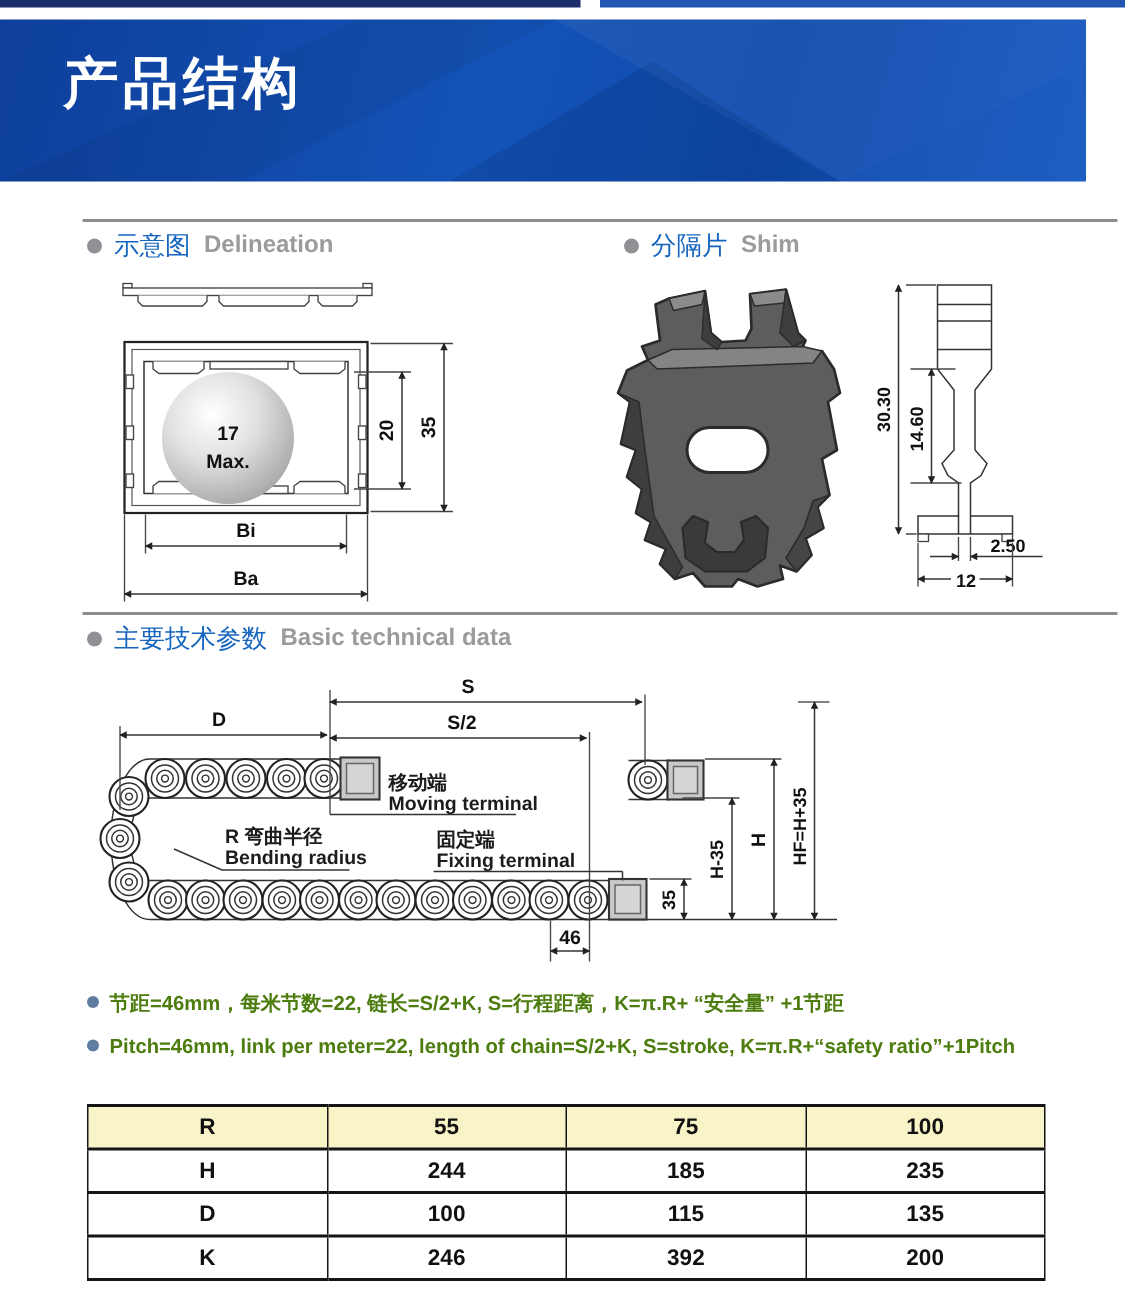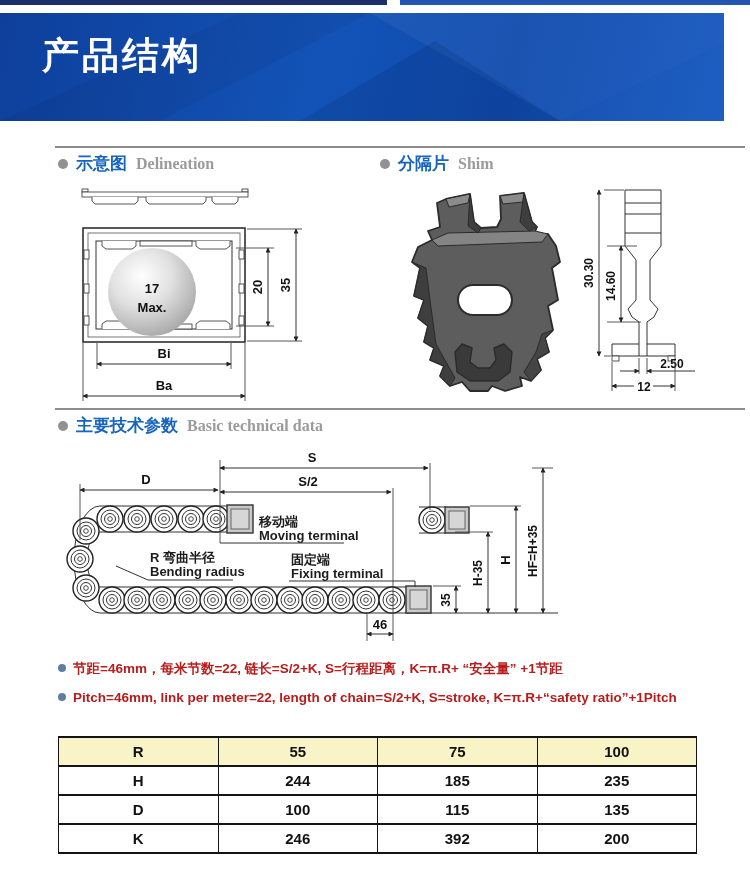--- a/index.html
+++ b/index.html
@@ -13,39 +13,39 @@
   .hero svg{position:absolute;top:0;left:0;}
   .hero-title{position:absolute;left:42px;top:18px;color:#ffffff;font-size:37px;font-weight:bold;
         letter-spacing:3px;}
   .hero-sub{position:absolute;left:44px;top:70px;color:#ffffff;font-size:19px;font-weight:bold;
         letter-spacing:4px;}
   
   .rule{position:absolute;left:55px;width:690px;height:2px;background:#8d8d8d;}
   .sechead{position:absolute;height:22px;}
   .bullet{display:inline-block;width:10px;height:10px;border-radius:50%;background:#8f9194;
           vertical-align:middle;margin-right:8px;}
-  .zh{display:inline-block;vertical-align:middle;color:#1565bf;font-size:17px;font-weight:bold;text-align:center;}
+  .zh{display:inline-block;vertical-align:middle;color:#1565bf;font-size:17px;font-weight:normal;text-align:center;}
   .en{display:inline-block;vertical-align:middle;color:#9b9b9b;font-size:16px;font-weight:bold;
-      margin-left:9px;font-family:Liberation Serif, serif;}
+      margin-left:9px;}
   
   .out{fill:#ffffff;stroke:#222222;stroke-width:1.5;}
   .thin{fill:none;stroke:#333333;stroke-width:1;}
   .det{fill:#ffffff;stroke:#444444;stroke-width:0.9;}
   .dim{fill:none;stroke:#333333;stroke-width:1;}
   .ext{fill:none;stroke:#444444;stroke-width:0.9;}
   .dtx{fill:#111111;font-size:13px;font-weight:bold;font-family:"Liberation Sans",sans-serif;}
   .dtx-s{fill:#111111;font-size:12px;font-weight:bold;font-family:"Liberation Sans",sans-serif;}
   .lbl{fill:#1c1c1c;font-size:13px;font-weight:bold;font-family:"Liberation Sans",sans-serif;}
   .lnk1{fill:#ffffff;stroke:#222222;stroke-width:1.4;}
   .lnk2{fill:none;stroke:#333333;stroke-width:1;}
   .lnk3{fill:#ffffff;stroke:#333333;stroke-width:0.9;}
   .blk{fill:#c9c9c9;stroke:#333333;stroke-width:1.4;}
   .blki{fill:#d6d6d6;stroke:#666666;stroke-width:1;}
   
-  .note{position:absolute;left:58px;width:660px;font-size:13.5px;font-weight:bold;color:#b91c1c;}
+  .note{position:absolute;left:58px;width:660px;font-size:13.5px;font-weight:bold;color:#4d7c0f;}
   .nbullet{display:inline-block;width:8px;height:8px;border-radius:50%;background:#5f7da1;
            margin-right:7px;vertical-align:1px;}
   
   .spec{position:absolute;left:58px;top:736px;width:639px;border-collapse:collapse;
         font-family:"Liberation Sans",sans-serif;}
   .spec td{border-left:1.5px solid #141414;border-right:1.5px solid #141414;
         border-top:2.5px solid #141414;border-bottom:2.5px solid #141414;
         text-align:center;font-size:15px;font-weight:bold;color:#111;height:25px;width:25%;}
   .spec tr.hd td{background:#f8f4c8;}
 </style>
@@ -63,21 +63,21 @@
       <polygon points="560,108 750,18 750,108" fill="#ffffff" opacity="0.04"></polygon>
       <polygon points="300,108 560,108 435,28" fill="#06255e" opacity="0.18"></polygon>
     </svg>
     <div class="hero-title">产品结构</div>
   </div>
 
   <div class="rule" style="top:146px;"></div>
   <div class="sechead" style="left:58px;top:152px;">
     <span class="bullet"></span><span class="zh">示意图</span><span class="en">Delineation</span>
   </div>
-  <div class="sechead" style="left:380px;top:152px;">
+  <div class="sechead" style="left:416px;top:152px;">
     <span class="bullet"></span><span class="zh">分隔片</span><span class="en">Shim</span>
   </div>
 
   <svg style="position:absolute;left:55px;top:183px;" width="270" height="222" viewBox="55 183 270 222">
     <defs>
       <marker id="arr-d" viewBox="0 0 10 10" refX="9" refY="5" markerWidth="8" markerHeight="5" orient="auto-start-reverse">
           <path d="M0,0L10,5L0,10z" fill="#222"></path>
         </marker>
       <radialGradient id="ballg" cx="38%" cy="32%" r="78%">
         <stop offset="0%" stop-color="#ffffff"></stop>

